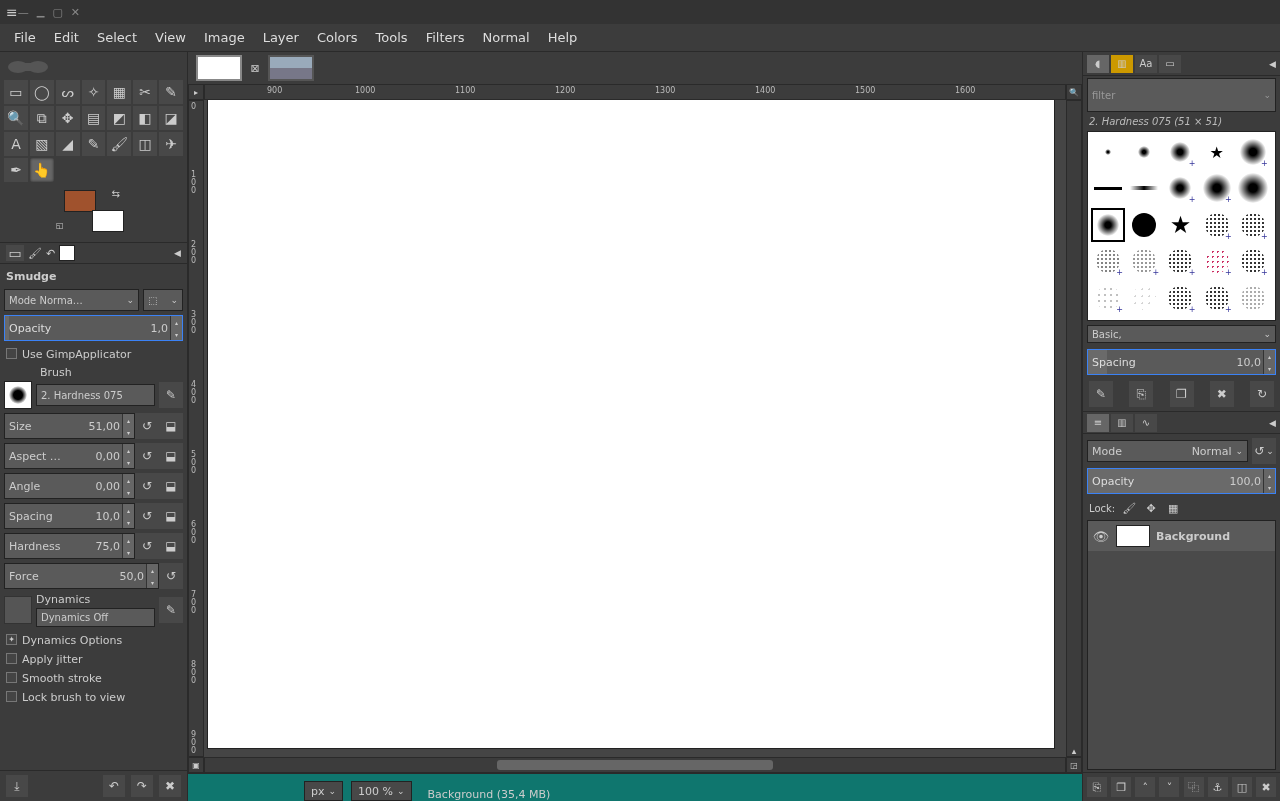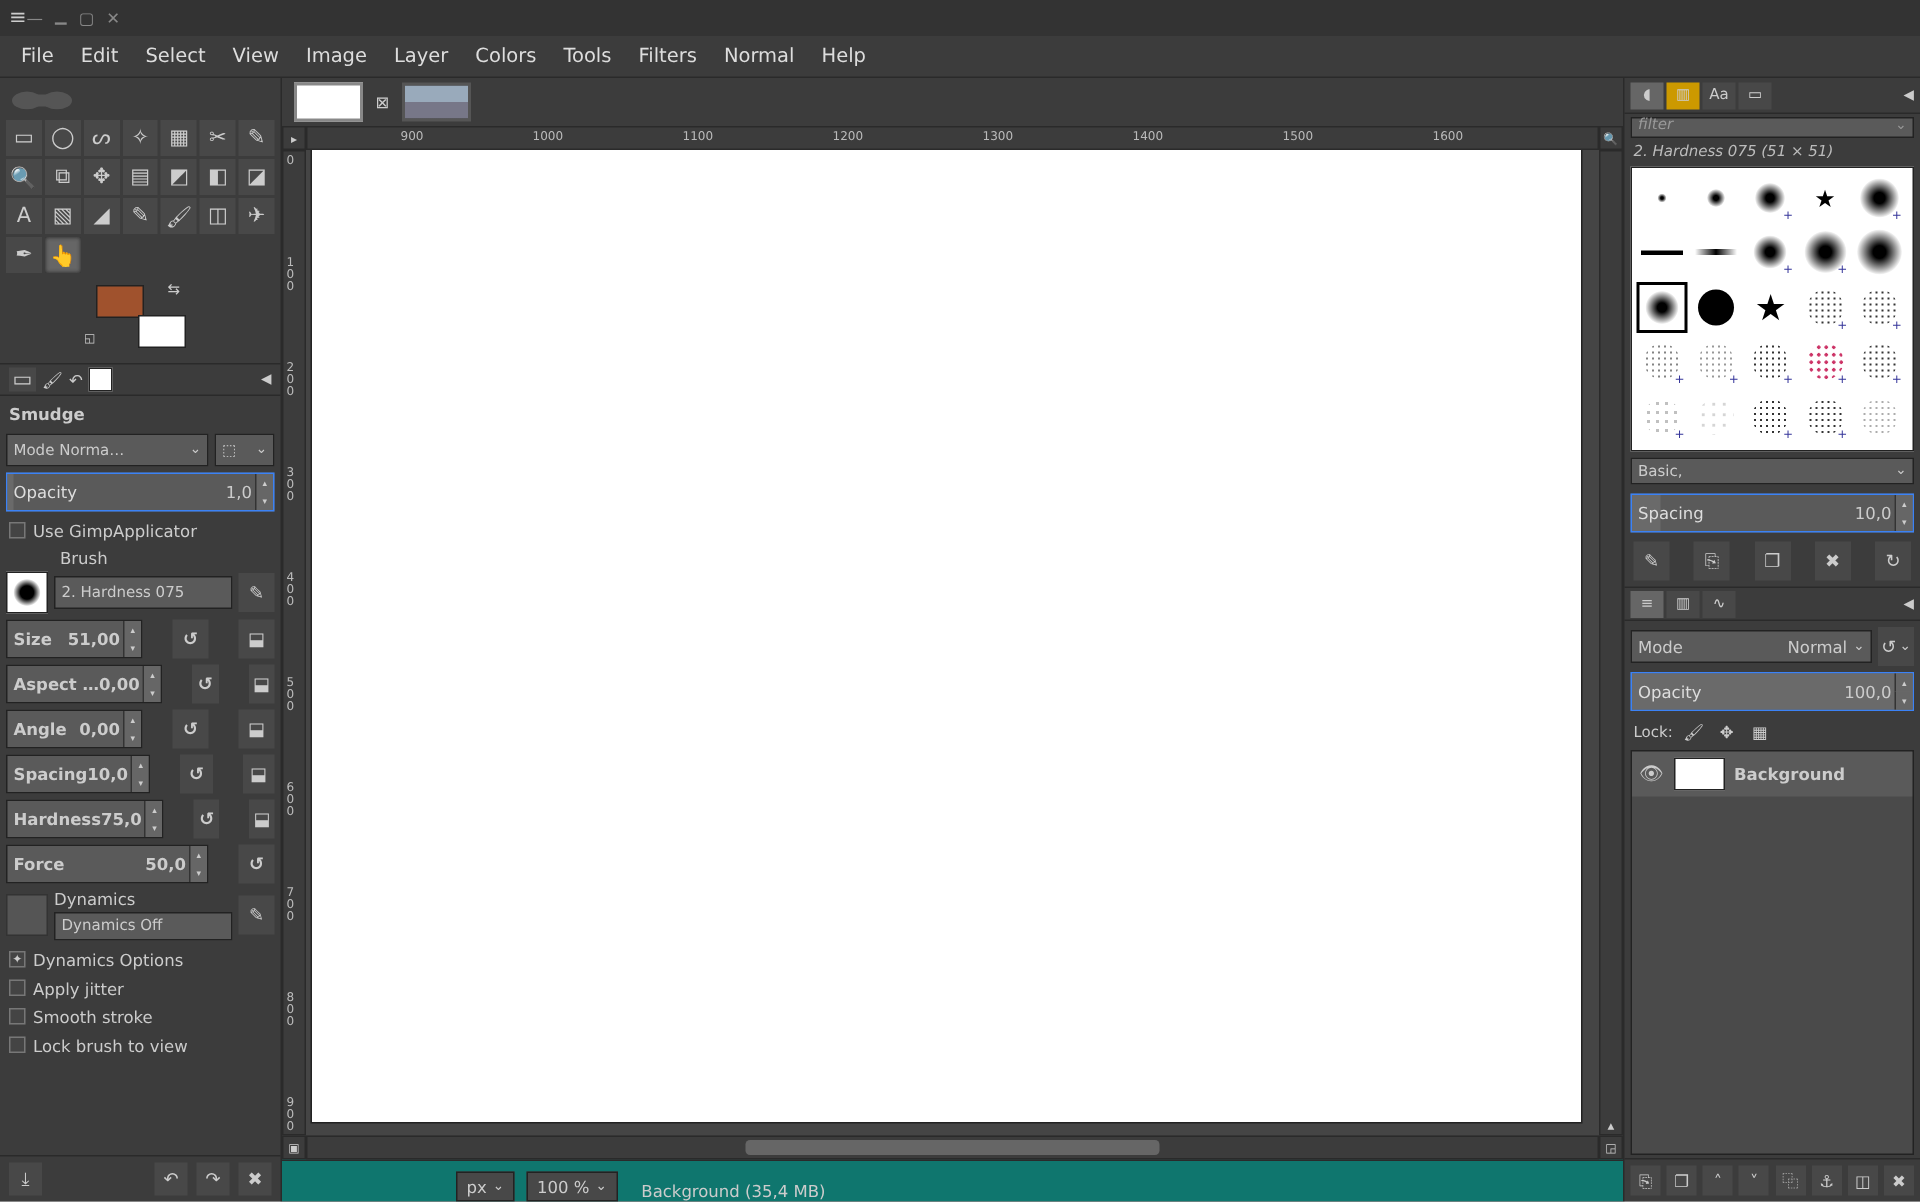--- a/index.html
+++ b/index.html
@@ -35,21 +35,21 @@
 .slider-label { position: relative; padding-left: 4px; flex:1; font-size: 11px; color:#ddd; z-index:1; }
 .slider-val { position: relative; padding-right: 14px; font-size:11px; z-index:1; }
 .spinner { position: absolute; right:0; top:0; bottom:0; width:12px; display:flex; flex-direction:column; }
 .spinner div { flex:1; background:#666; border-left:1px solid #333; display:flex; align-items:center; justify-content:center; font-size:6px; }
 .checkbox-row { display: flex; align-items: flex-start; gap: 5px; padding: 3px 2px; font-size: 11px; }
 .checkbox { width: 11px; height: 11px; border: 1px solid #777; background: #444; display:inline-flex; align-items:center; justify-content:center; font-size:8px; }
 .brush-sel { display:flex; align-items:center; gap:4px; margin:2px 0 4px 0; }
 .brush-thumb { width:28px; height:28px; background:#fff; border:1px solid #222; display:flex; align-items:center; justify-content:center; }
 .brush-thumb-inner { width:18px; height:18px; border-radius:50%; background: radial-gradient(circle, #000 35%, rgba(0,0,0,0) 72%); }
 .brush-name-box { flex:1; background:#5a5a5a; border:1px solid #222; padding:3px 4px; font-size:10px; height:22px; display:flex; align-items:center; overflow:hidden; }
-.num-row { display:flex; gap:20px; margin-bottom:4px; align-items:center;font-weight:bold; }
+.num-row { display:flex; gap:0; margin-bottom:4px; align-items:center; }
 .num-box { flex:1; display:flex; align-items:center; background:#5a5a5a; border:1px solid #222; height:26px; position:relative; }
 .num-label { padding-left:4px; flex:1; font-size:11px; white-space:nowrap; overflow:hidden; text-overflow:ellipsis; }
 .num-val { padding-right:14px; font-size:11px; }
 .icon-btn { width:24px; height:26px; background:#484848; display:flex; align-items:center; justify-content:center; font-size:12px; cursor:pointer; }
 .dynamics-row { display:flex; align-items:center; gap:4px; margin:4px 0; }
 .dyn-thumb { width:28px; height:28px; background:#555; border:1px solid #333; }
 .dynamics-col { display:flex; flex-direction:column; gap:2px; flex:1; }
 .footer-bar { display:flex; justify-content:space-between; padding:4px 6px; border-top:1px solid #2a2a2a; }
 .footer-bar .icon-btn { width:22px; height:22px; }
 .image-tabs { height:32px; display:flex; align-items:center; padding:4px 8px; gap:6px; background:#3c3c3c; }
@@ -68,21 +68,21 @@
 .canvas { position:absolute; left:4px; top:0; width:846px; height:648px; background:#fff; box-shadow:0 0 0 1px #222; }
 .nav-right { width:16px; background:#3c3c3c; border:1px solid #2a2a2a; display:flex; flex-direction:column; align-items:center; font-size:9px; }
 .h-scroll-row { height:16px; display:flex; }
 .h-scroll { flex:1; background:#3c3c3c; border:1px solid #2a2a2a; position:relative; }
 .h-scroll-thumb { position:absolute; top:2px; height:10px; background:#666; border-radius:3px; left:34%; width:32%; }
 .status-bar { height:28px; display:flex; align-items:flex-end; gap:8px; padding:0 8px; background:#0f766e; border-top:1px solid #2a2a2a; font-size:11px; }
 .status-box { background:#484848; border:1px solid #222; padding:2px 6px; display:flex; align-items:center; gap:4px; height:20px; }
 .right-tabs { height:24px; display:flex; align-items:center; gap:2px; padding:2px 4px; border-bottom:1px solid #2a2a2a; }
 .right-tab { width:22px; height:18px; background:#484848; display:flex; align-items:center; justify-content:center; font-size:10px; }
 .right-tab.active { background:#666; }
-.filter-row { background:#5a5a5a; border:1px solid #222; margin:2px 4px; padding:2px 4px; font-style:italic; color:#999; font-size:10px; display:flex; justify-content:space-between; align-items:flex-end; height:14px; }
+.filter-row { background:#5a5a5a; border:1px solid #222; margin:2px 4px; padding:2px 4px; color:#999; font-size:10px; display:flex; justify-content:space-between; align-items:center; height:34px; }
 .brush-info { padding:2px 6px; font-style:italic; font-size:10px; color:#bbb; }
 .brush-grid { margin:2px 4px; background:#fff; height:190px; border:1px solid #222; padding:4px; display:grid; grid-template-columns: repeat(5, 1fr); gap:2px; overflow:hidden; }
 .brush-cell { width:32px; height:32px; display:flex; align-items:center; justify-content:center; position:relative; }
 .brush-cell.sel { outline:2px solid #000; outline-offset:-1px; }
 .brush-dot-soft { width:22px; height:22px; border-radius:50%; background:radial-gradient(circle,#000 20%,rgba(0,0,0,0)72%); }
 .brush-dot-hard { width:24px; height:24px; border-radius:50%; background:#000; }
 .brush-star { font-size:24px; color:#000; }
 .brush-scatter { width:24px; height:24px; background:radial-gradient(circle,#333 1px,transparent 1px); background-size:4px 4px; border-radius:50%; }
 .brush-plus { position:absolute; right:1px; bottom:0; font-size:8px; color:#339; }
 .brush-line { width:28px; height:4px; background:linear-gradient(90deg,transparent,#000,transparent); }

